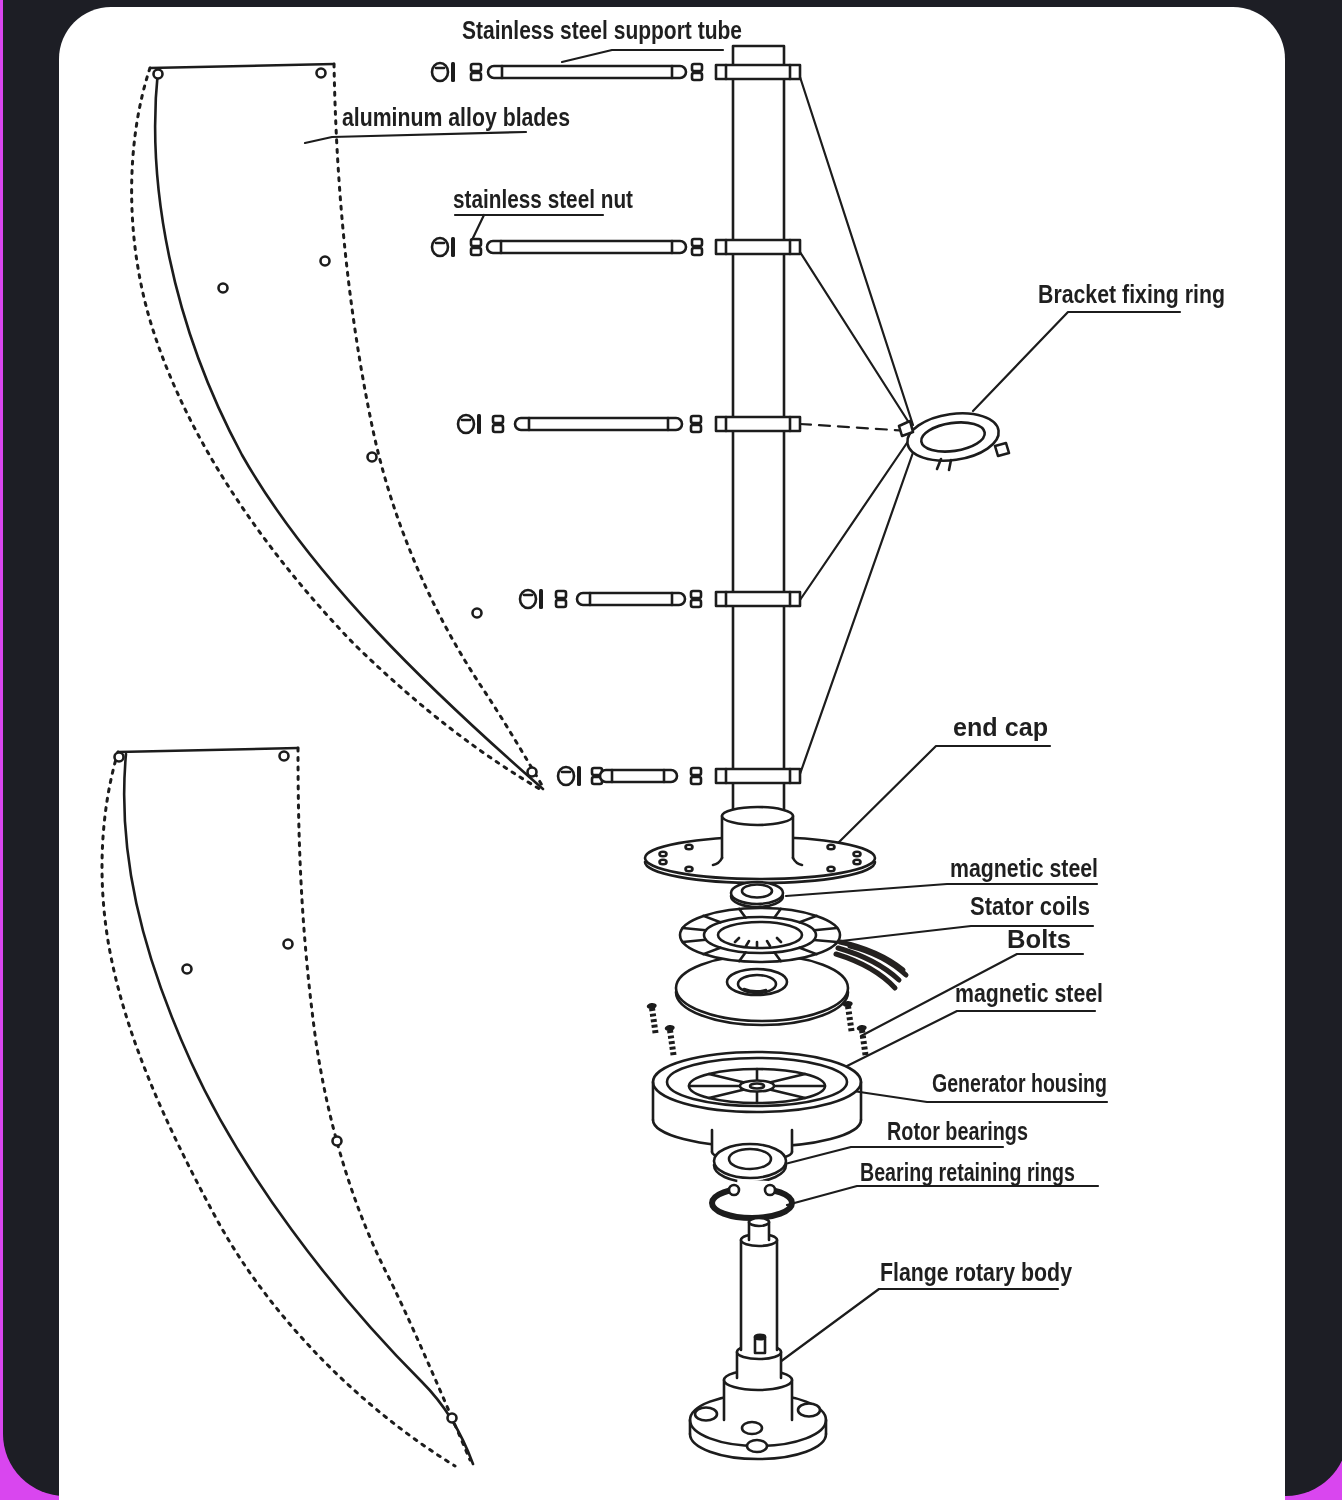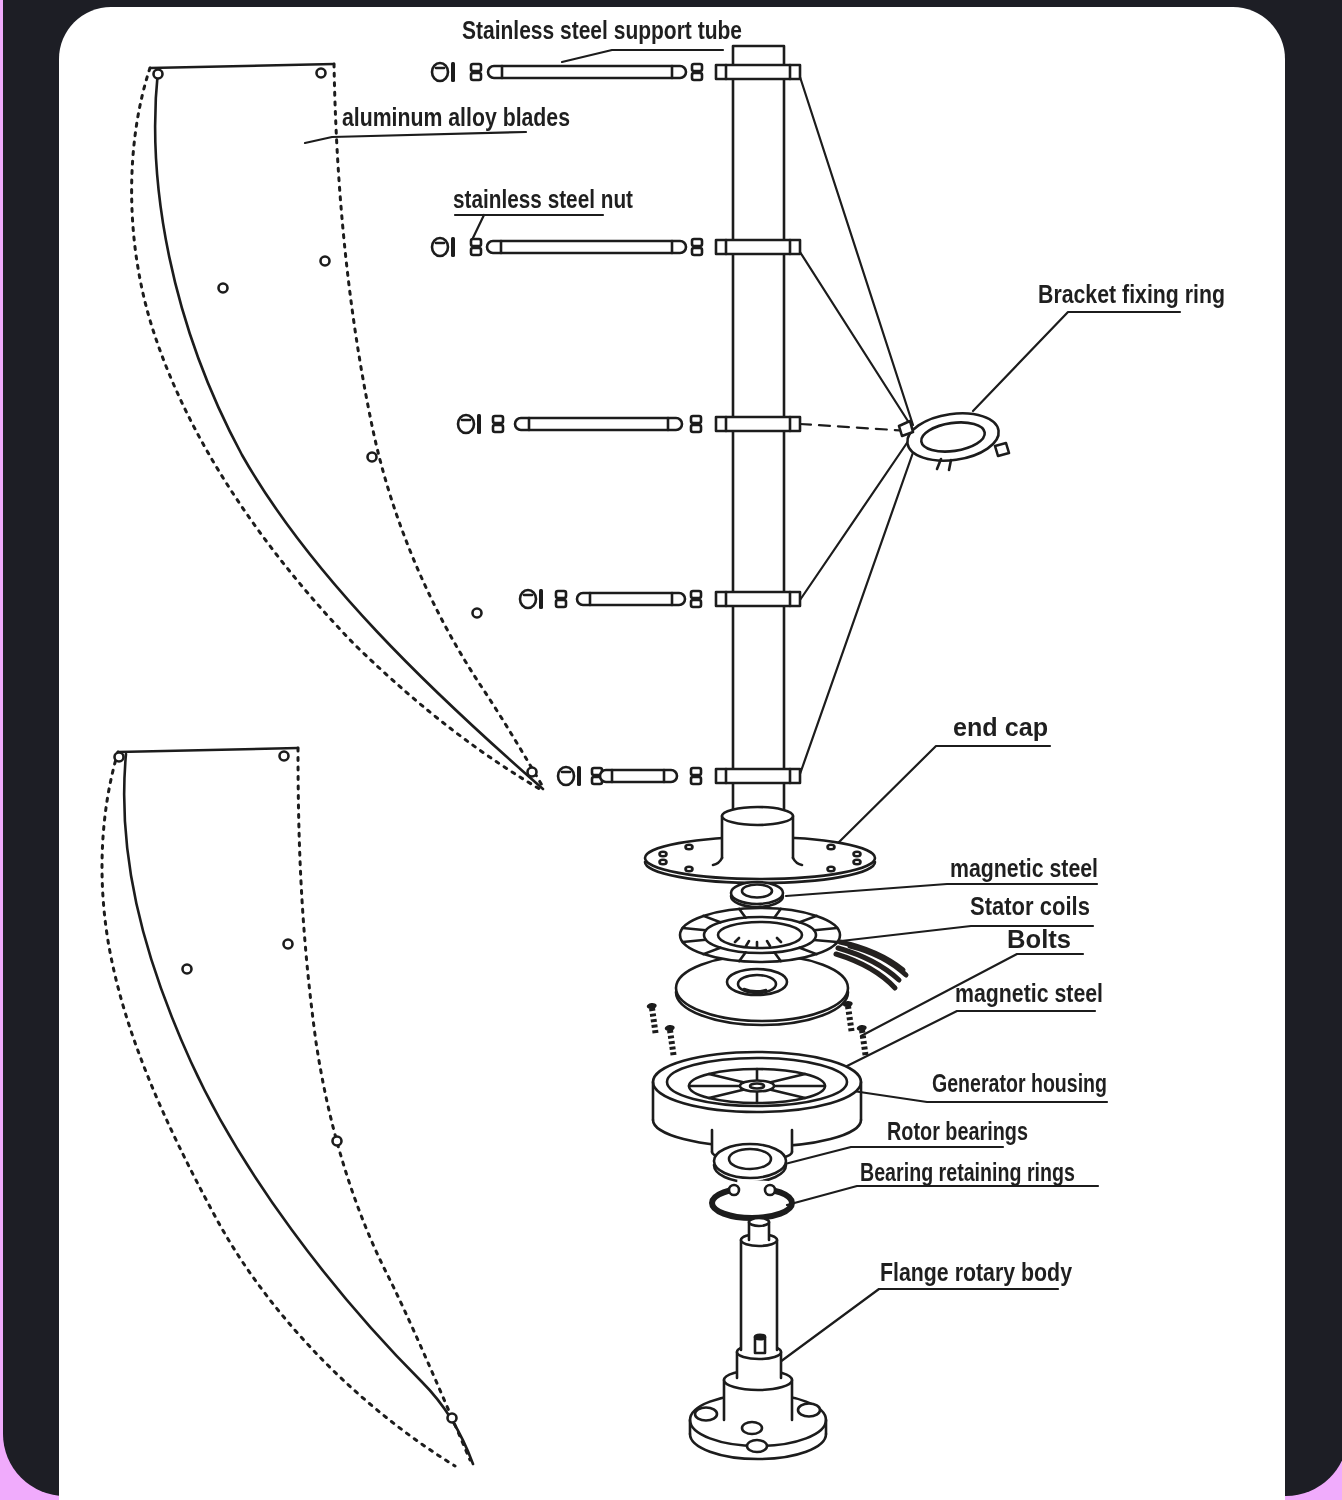--- a/index.html
+++ b/index.html
@@ -1,16 +1,16 @@
 <!DOCTYPE html>
 <html><head>
 <meta charset="utf-8">
 <style>
   html,body { margin:0; padding:0; background:#ffffff; }
-  .stage { position:relative; width:1342px; height:1500px; overflow:hidden; background:#f0abfc;
+  .stage { position:relative; width:1342px; height:1500px; overflow:hidden; background:#d946ef;
            font-family:"Liberation Sans", sans-serif; }
   .frame { position:absolute; left:3px; top:-70px; width:1345px; height:1566px;
            background:#1d1e25; border-radius:62px; }
   .card  { position:absolute; left:59px; top:7px; width:1226px; height:1500px;
            background:#ffffff; border-radius:52px 52px 0 0; }
   svg.canvas { position:absolute; left:0; top:0; }
 
   .s  { stroke:#1c1c1c; fill:none; stroke-width:2.6; stroke-linecap:round; stroke-linejoin:round; }
   .sw { stroke:#1c1c1c; fill:#ffffff; stroke-width:2.6; stroke-linejoin:round; }
   .bd { stroke:#1c1c1c; fill:none; stroke-width:3; stroke-dasharray:3 6.5; stroke-linecap:round; }

